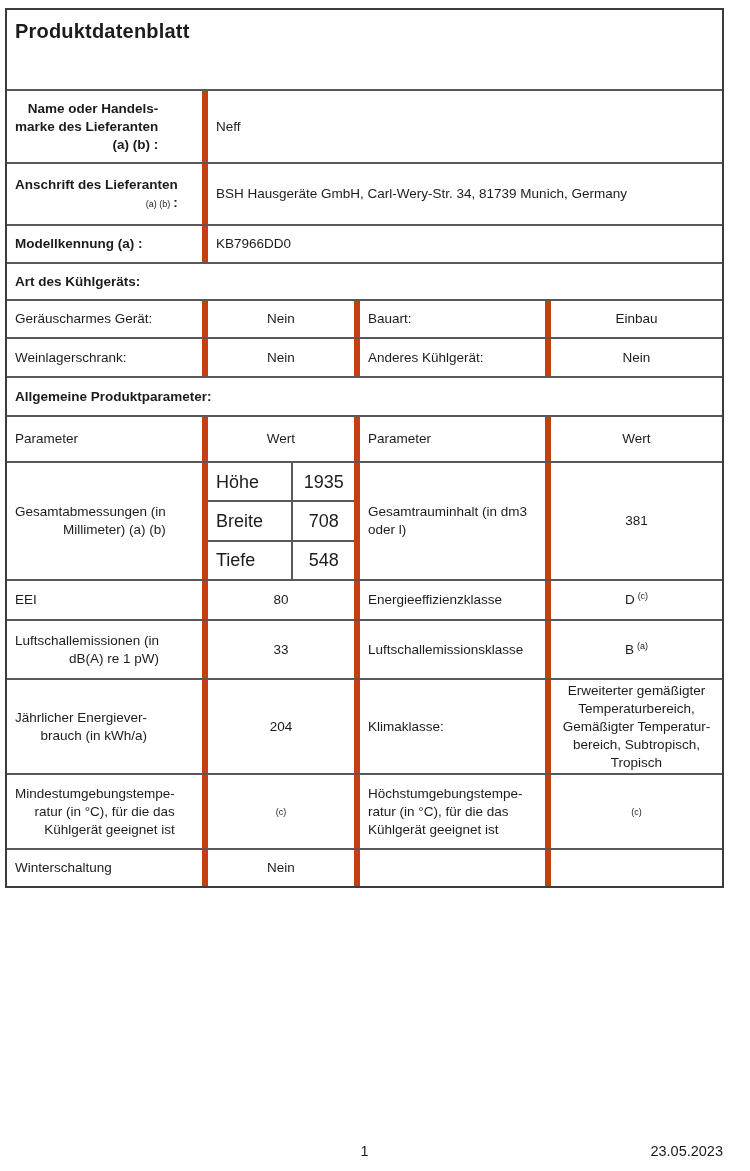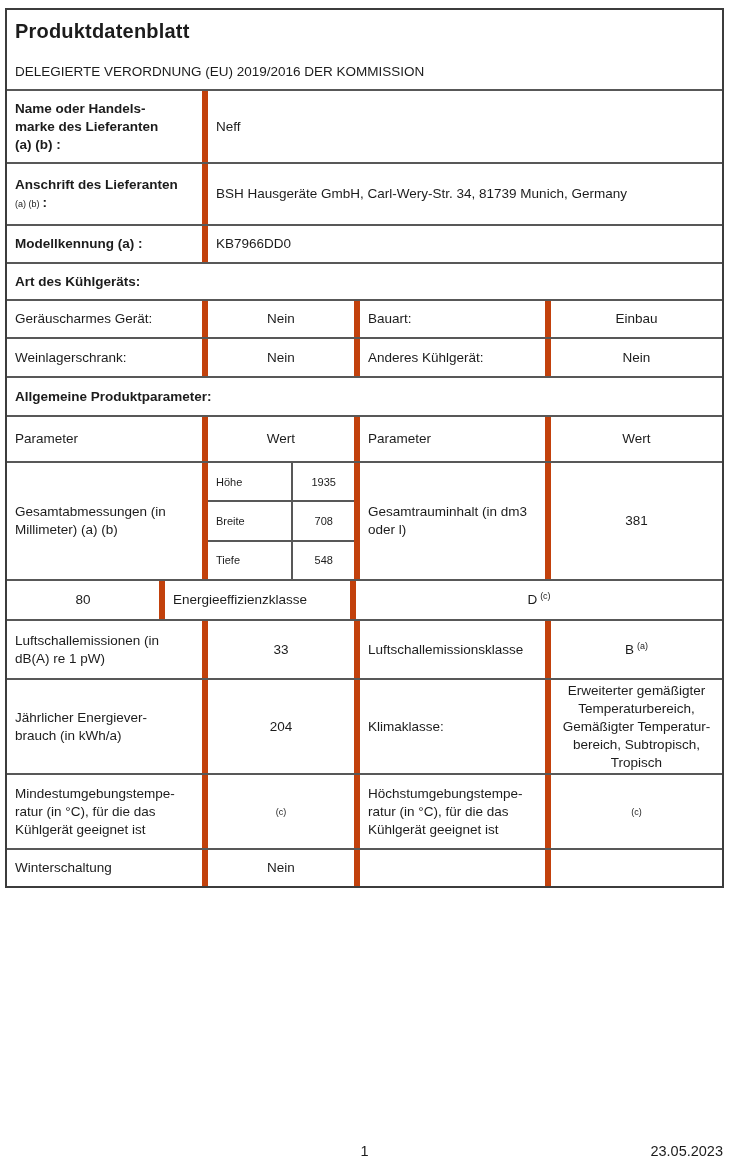--- a/index.html
+++ b/index.html
@@ -13,56 +13,55 @@
   }
   .hdr{padding:10px 8px 0 8px;height:79px;box-sizing:border-box;}
   .title{font-size:20px;font-weight:bold;letter-spacing:0.2px;}
   .subtitle{font-size:13.5px;margin-top:21px;}
   .row{display:flex;border-top:2px solid #585858;box-sizing:border-box;align-items:stretch;}
   .cell{
     box-sizing:border-box;border-left:6px solid #c2410c;
     display:flex;align-items:center;padding:4px 8px;
     font-size:13.5px;line-height:18px;
   }
-  .cell:first-child{border-left:none;}
+  .cell:first-child{border-left:none;text-align:right;}
   .c1{width:195px;}
   .c2{width:152px;}
   .c3{width:191px;}
   .c4{flex:1;}
   .rest{flex:1;}
   .bold{font-weight:bold;}
   .center{justify-content:center;text-align:center;}
   .pre{white-space:pre-line;}
   .full{width:100%;}
   .nopad{padding:0;}
   .colwrap{flex-direction:column;align-items:stretch;}
   .subrow{display:flex;flex:1;border-top:2px solid #585858;box-sizing:border-box;}
   .subrow:first-child{border-top:none;}
   .subcell{
     box-sizing:border-box;display:flex;align-items:center;
-    font-size:11px;line-height:18px;padding:4px 8px;
+    font-size:18px;line-height:18px;padding:4px 8px;
   }
   .sca{width:87px;}
   .scb{width:65px;border-left:2px solid #585858;justify-content:center;text-align:left;}
   .blk{display:block;}
   .suptxt{font-size:9px;font-weight:normal;}
   .colonsp{margin-left:3px;font-weight:bold;}
   .vsup{font-size:9px;margin-left:3px;transform:translateY(-4px);}
   .footer{position:absolute;left:5px;top:1143px;width:719px;height:20px;font-size:14.5px;}
   .pageno{position:absolute;left:50%;transform:translateX(-50%);}
   .footdate{position:absolute;right:1px;}
 </style>
 </head>
 <body>
 
 <div class="doc">
 
   <div class="hdr">
     <div class="title">Produktdatenblatt</div>
-    <div class="subtitle">DELEGIERTE VERORDNUNG (EU) 2019/2016 DER KOMMISSION</div>
   </div>
 
   <div class="row" style="height:73px">
     <div class="cell c1 bold pre">Name oder Handels-
 marke des Lieferanten
 (a) (b) :</div>
     <div class="cell rest">Neff</div>
   </div>
 
   <div class="row" style="height:62px">
@@ -125,20 +124,21 @@
         <div class="subcell sca">Tiefe</div>
         <div class="subcell scb">548</div>
       </div>
     </div>
     <div class="cell c3 pre">Gesamtrauminhalt (in dm3
 oder l)</div>
     <div class="cell c4 center">381</div>
   </div>
 
   <div class="row" style="height:40px">
+    <div class="cell c1">EEI</div>
     <div class="cell c2 center">80</div>
     <div class="cell c3">Energieeffizienzklasse</div>
     <div class="cell c4 center">
         <span>D</span>
         <span class="vsup">(c)</span>
       </div>
   </div>
 
   <div class="row" style="height:59px">
     <div class="cell c1 pre">Luftschallemissionen (in

